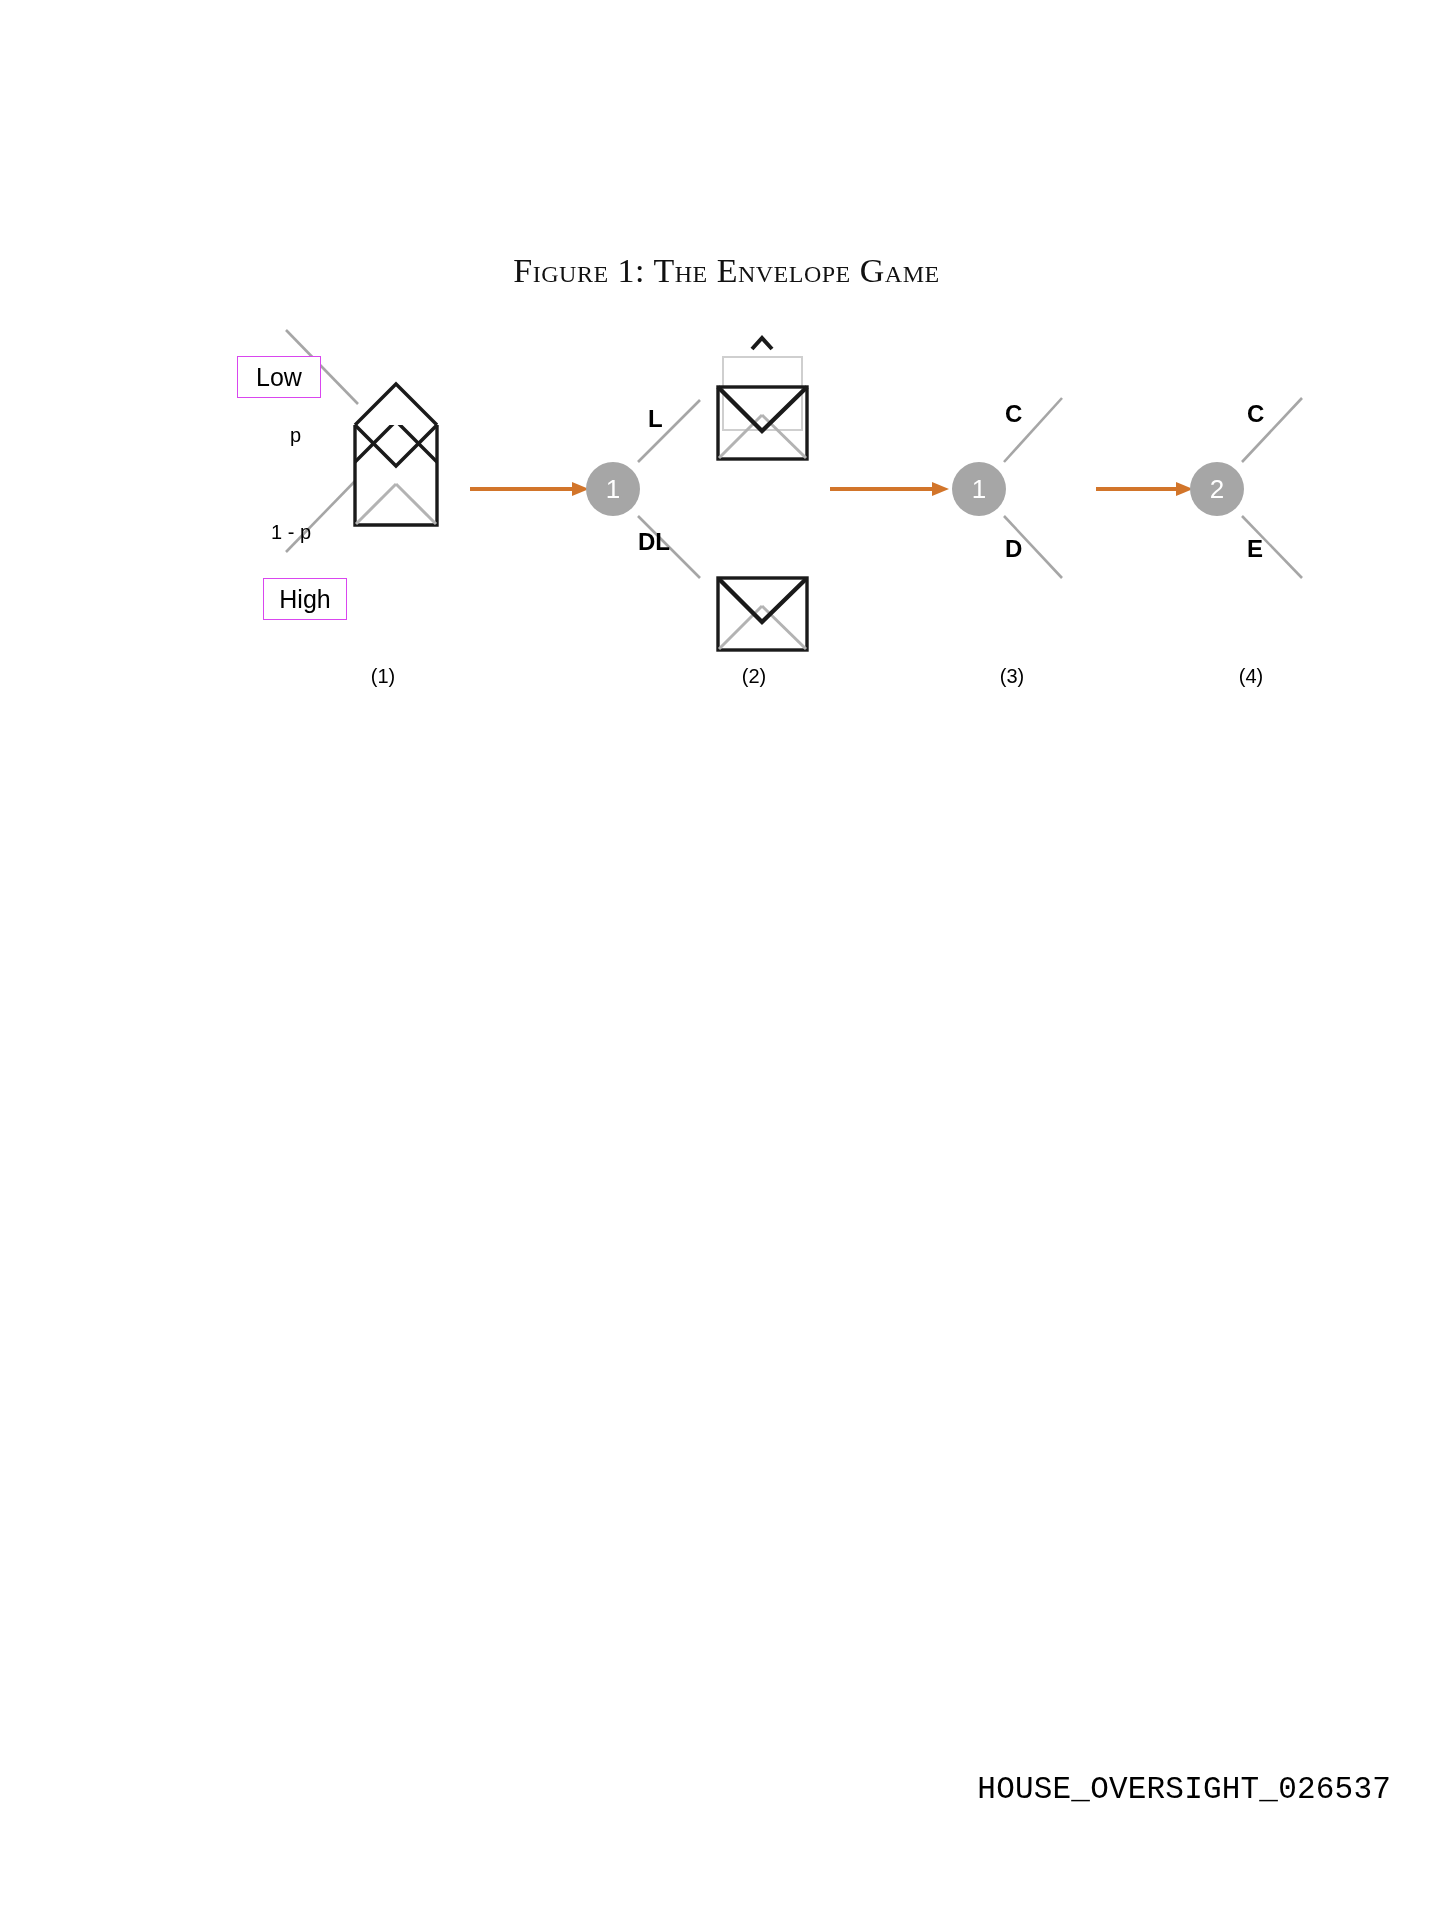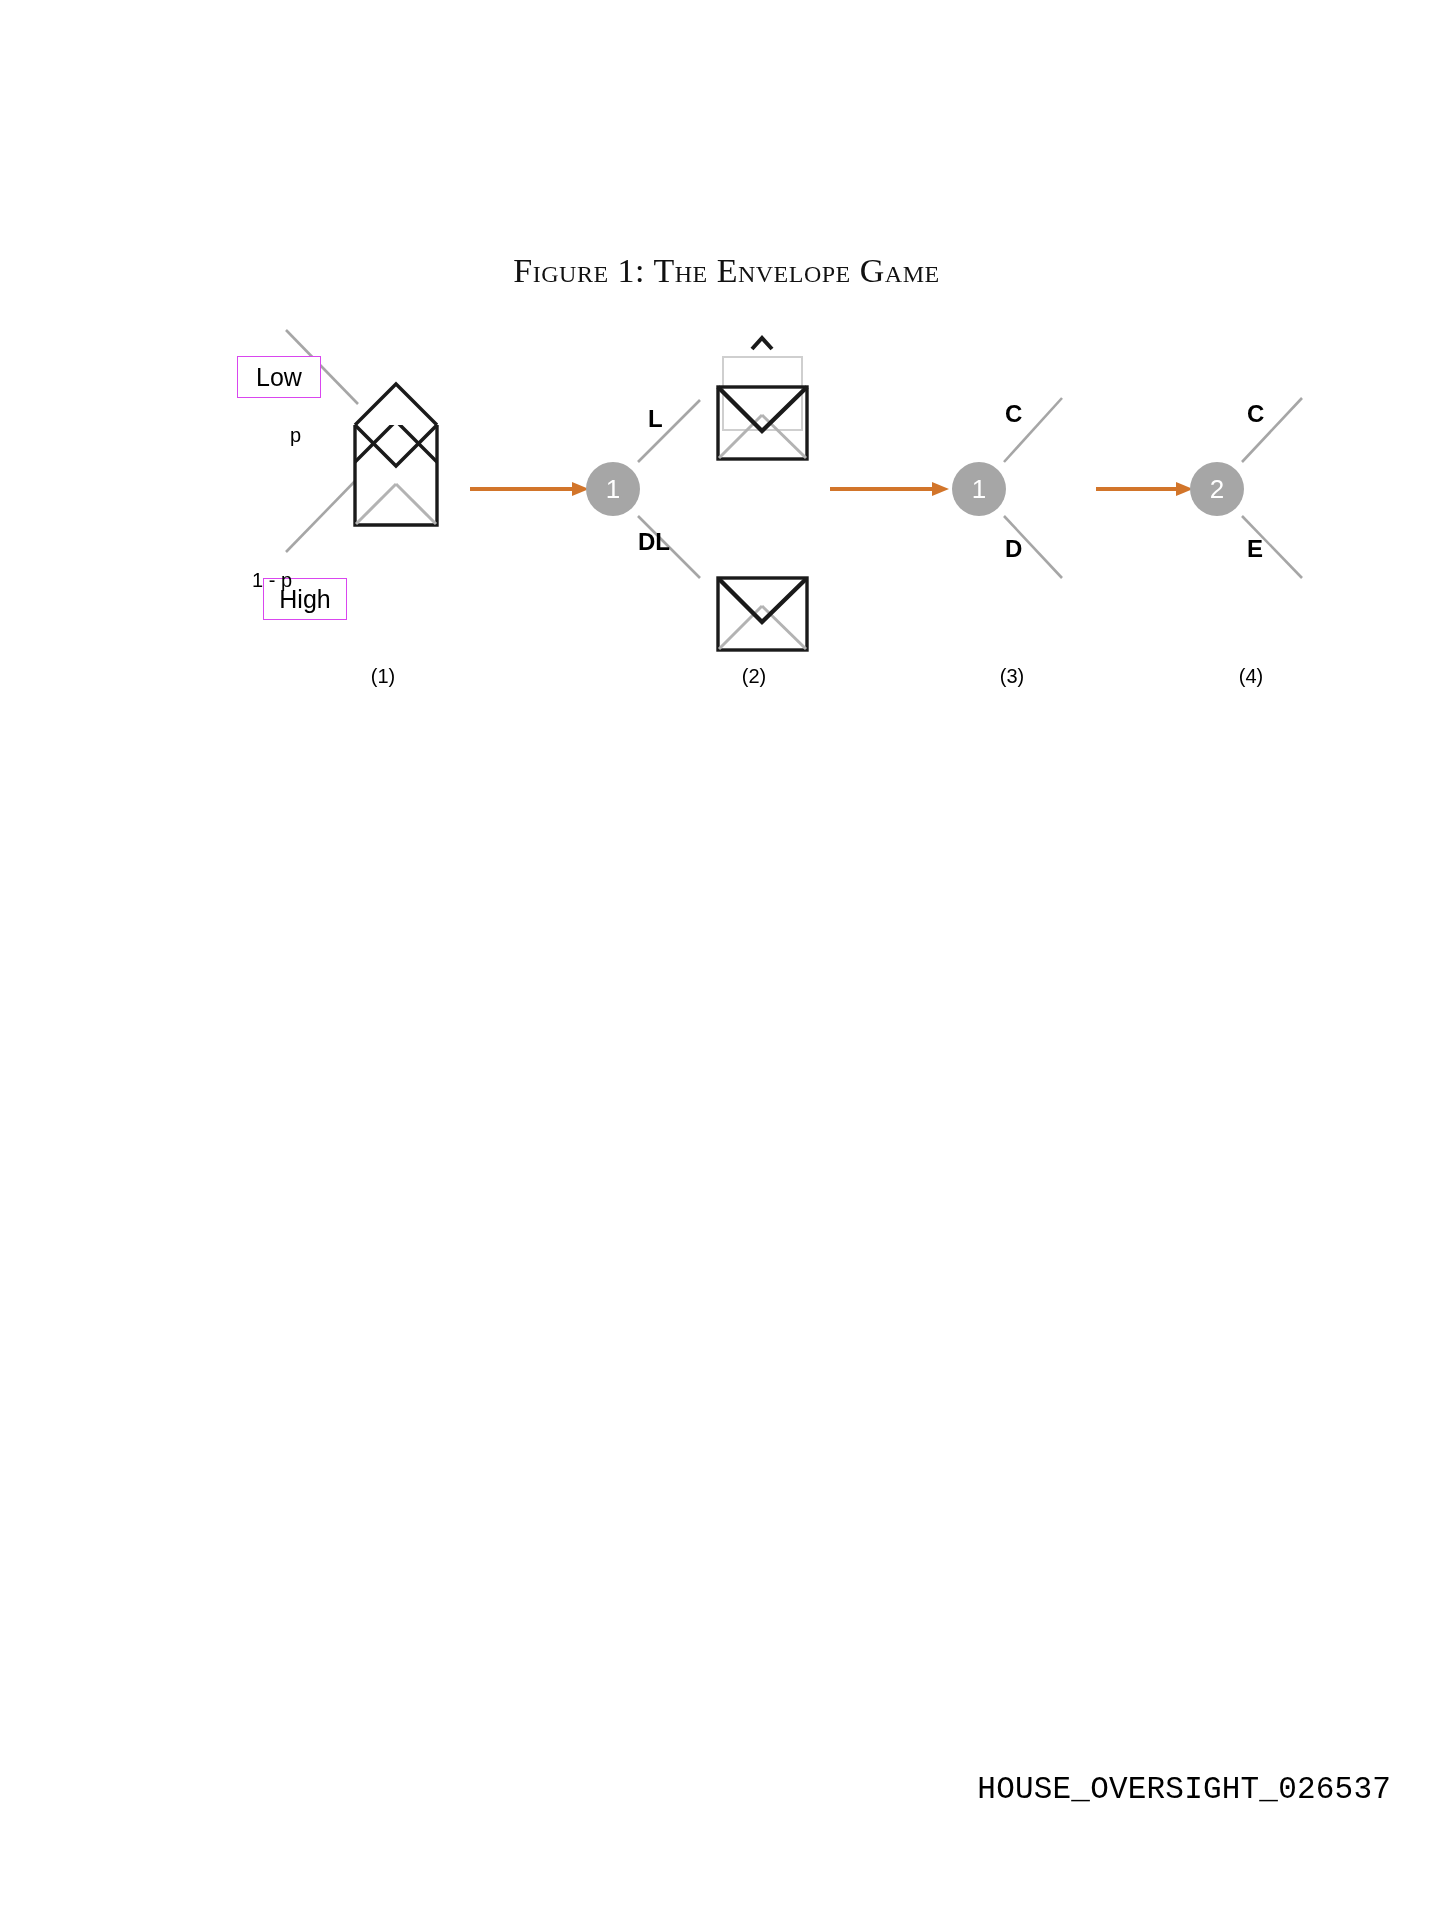--- a/index.html
+++ b/index.html
@@ -197,21 +197,21 @@
     </g>
 
   </svg>
 
   <div class="box-label" style="left:237px; top:356px; width:82px; height:40px;">Low</div>
 
   <div class="box-label" style="left:263px; top:578px; width:82px; height:40px;">High</div>
 
   <div class="dg-label prob-label" style="left:290px; top:424px;">p</div>
 
-  <div class="dg-label prob-label" style="left:252px; top:521px;margin-top:48px;">1 - p</div>
+  <div class="dg-label prob-label" style="left:271px; top:521px;">1 - p</div>
 
   <div class="node-num" style="left:586px; top:462px;">1</div>
 
   <div class="dg-label branch-label" style="left:648px; top:405px;">L</div>
 
   <div class="dg-label branch-label" style="left:638px; top:528px;">DL</div>
 
   <div class="node-num" style="left:952px; top:462px;">1</div>
 
   <div class="dg-label branch-label" style="left:1005px; top:400px;">C</div>

